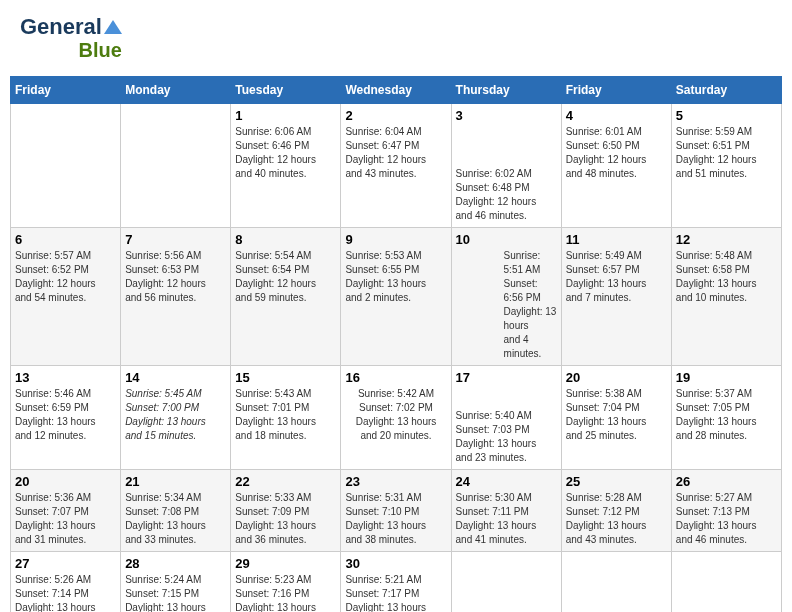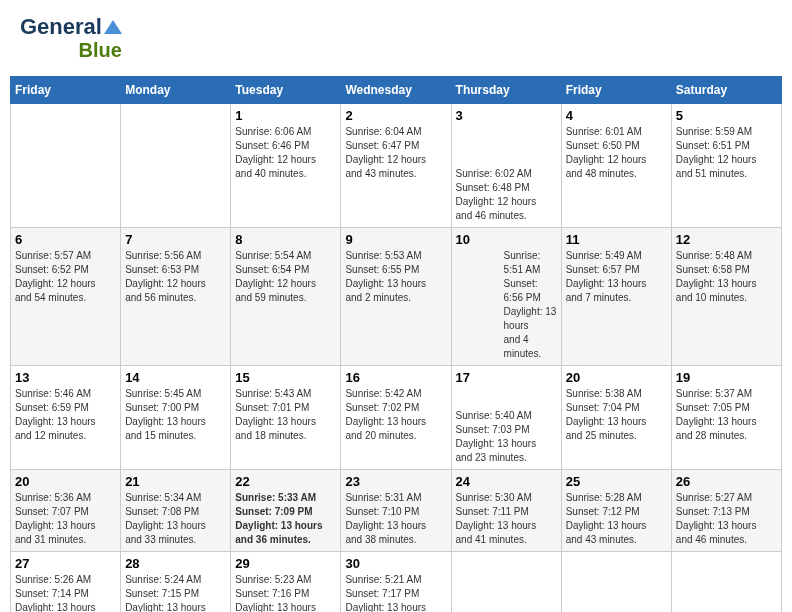--- a/index.html
+++ b/index.html
@@ -208,35 +208,35 @@
       <tr>
         <td>
           <span class="day-number">13</span>
           <div class="day-info" style="white-space: pre-line;">Sunrise: 5:46 AM
 Sunset: 6:59 PM
 Daylight: 13 hours
 and 12 minutes.</div>
         </td>
         <td>
           <span class="day-number">14</span>
-          <div class="day-info" style="white-space: pre-line;">Sunrise: 5:45 AM
+          <div class="day-info" style="white-space: pre-line; font-style: italic;">Sunrise: 5:45 AM
 Sunset: 7:00 PM
 Daylight: 13 hours
 and 15 minutes.</div>
         </td>
         <td>
           <span class="day-number">15</span>
           <div class="day-info" style="white-space: pre-line;">Sunrise: 5:43 AM
 Sunset: 7:01 PM
 Daylight: 13 hours
 and 18 minutes.</div>
         </td>
         <td>
           <span class="day-number">16</span>
-          <div class="day-info" style="white-space: pre-line;">Sunrise: 5:42 AM
+          <div class="day-info" style="white-space: pre-line; text-align: center;">Sunrise: 5:42 AM
 Sunset: 7:02 PM
 Daylight: 13 hours
 and 20 minutes.</div>
         </td>
         <td>
           <span class="day-number">17</span>
           <div class="day-info" style="white-space: pre-line; margin-top: 24px;">Sunrise: 5:40 AM
 Sunset: 7:03 PM
 Daylight: 13 hours
 and 23 minutes.</div>
@@ -266,21 +266,21 @@
         </td>
         <td>
           <span class="day-number">21</span>
           <div class="day-info" style="white-space: pre-line;">Sunrise: 5:34 AM
 Sunset: 7:08 PM
 Daylight: 13 hours
 and 33 minutes.</div>
         </td>
         <td>
           <span class="day-number">22</span>
-          <div class="day-info" style="white-space: pre-line; font-weight: bold;">Sunrise: 5:33 AM
+          <div class="day-info" style="white-space: pre-line;">Sunrise: 5:33 AM
 Sunset: 7:09 PM
 Daylight: 13 hours
 and 36 minutes.</div>
         </td>
         <td>
           <span class="day-number">23</span>
           <div class="day-info" style="white-space: pre-line;">Sunrise: 5:31 AM
 Sunset: 7:10 PM
 Daylight: 13 hours
 and 38 minutes.</div>

